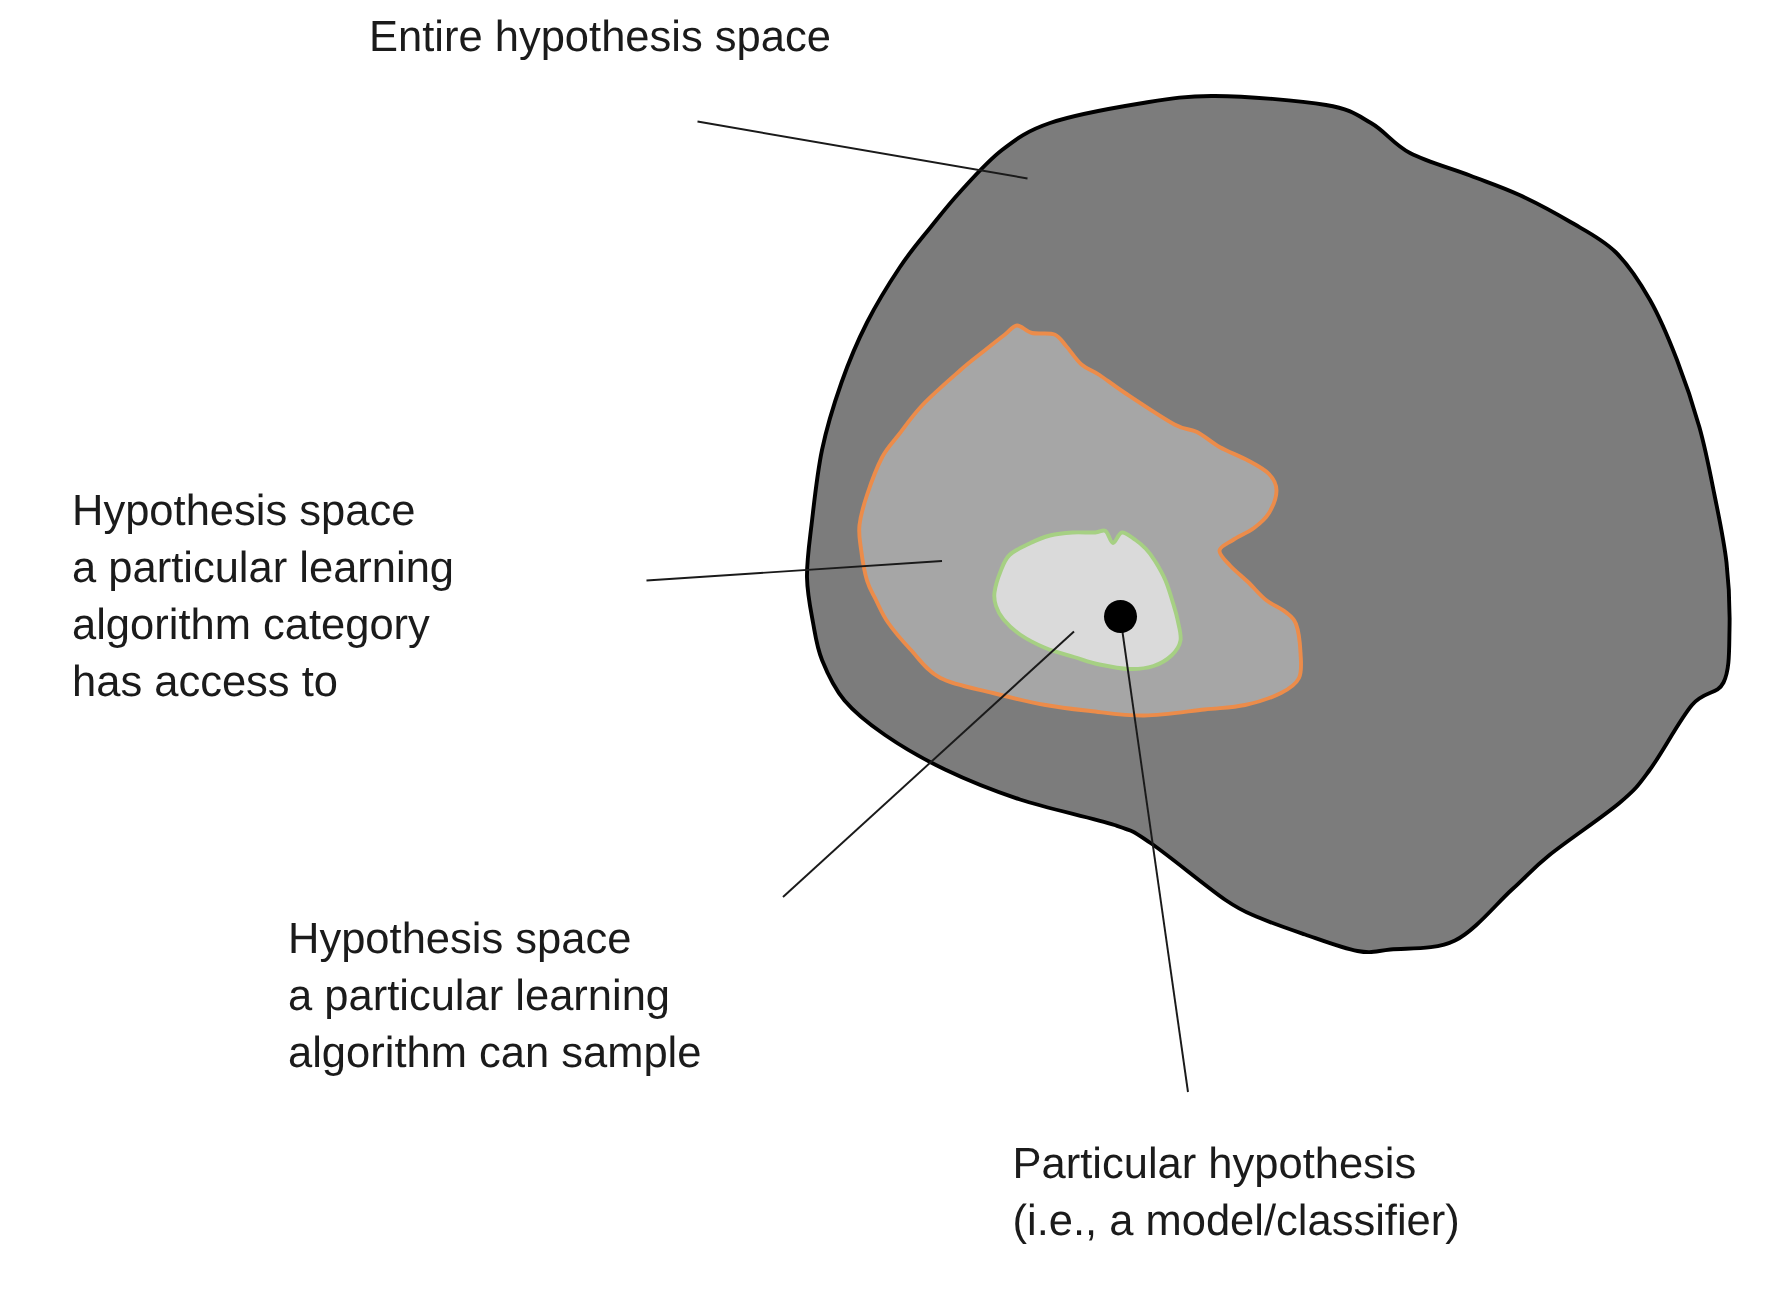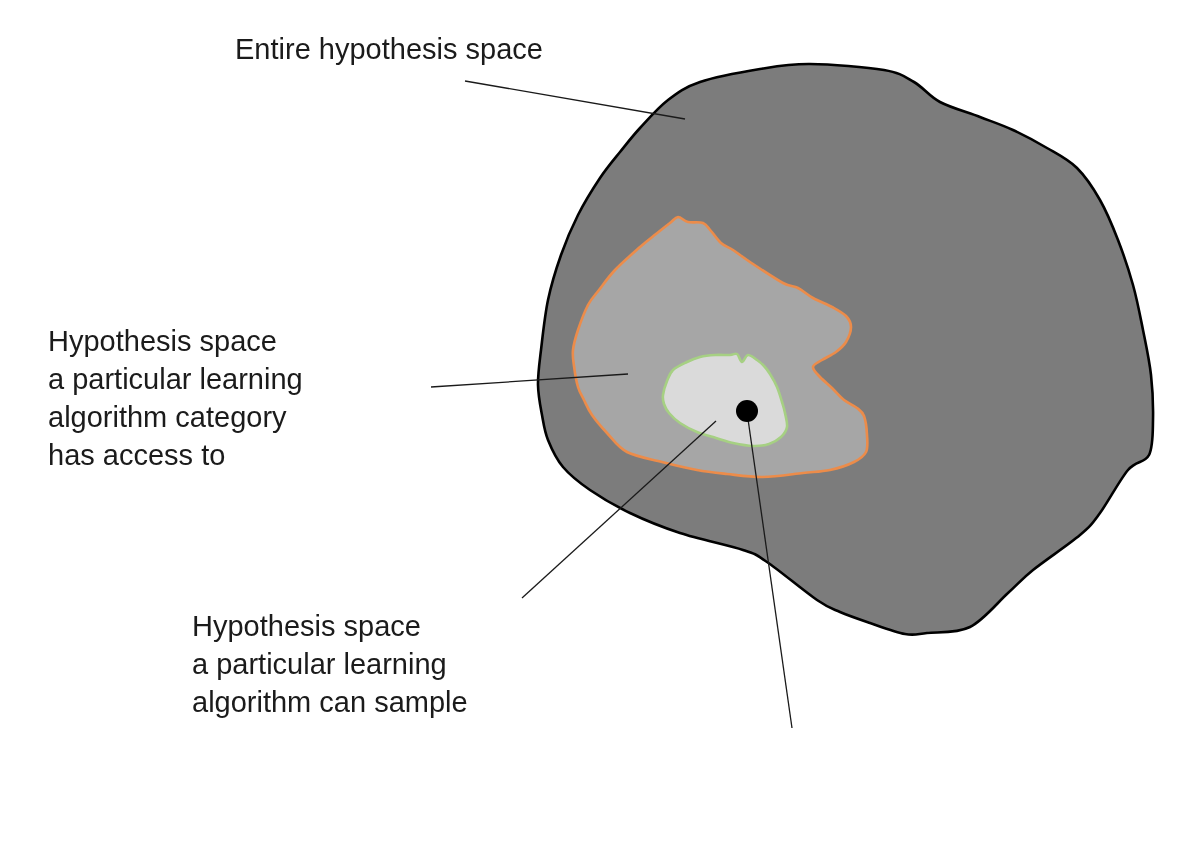--- a/index.html
+++ b/index.html
@@ -64,24 +64,26 @@
     <path id="blob-inner" class="blob-inner" d="M 663,395 C 663.5,391.2 665.3,385.2 667,381 C 668.7,376.8 669.7,373.2 673,370 C 676.3,366.8 682.5,364.2 687,362 C 691.5,359.8 695.3,358.2 700,357 C 704.7,355.8 710.0,355.3 715,355 C 720.0,354.7 726.3,355.2 730,355 C 733.7,354.8 735.0,352.8 737,354 C 739.0,355.2 740.2,361.8 742,362 C 743.8,362.2 745.5,355.3 748,355 C 750.5,354.7 754.3,358.2 757,360 C 759.7,361.8 761.8,363.7 764,366 C 766.2,368.3 767.8,370.5 770,374 C 772.2,377.5 775.0,382.3 777,387 C 779.0,391.7 780.7,397.7 782,402 C 783.3,406.3 784.2,408.8 785,413 C 785.8,417.2 787.7,423.0 787,427 C 786.3,431.0 784.0,434.2 781,437 C 778.0,439.8 773.7,442.5 769,444 C 764.3,445.5 759.0,446.2 753,446 C 747.0,445.8 739.2,444.3 733,443 C 726.8,441.7 722.0,439.8 716,438 C 710.0,436.2 703.0,434.5 697,432 C 691.0,429.5 684.7,426.2 680,423 C 675.3,419.8 671.7,416.2 669,413 C 666.3,409.8 665.0,407.0 664,404 C 663.0,401.0 662.5,398.8 663,395 Z"></path>
 
     <line class="leader" x1="465" y1="81" x2="685" y2="119"></line>
     <line class="leader" x1="431" y1="387" x2="628" y2="374"></line>
     <line class="leader" x1="522" y1="598" x2="716" y2="421"></line>
     <line class="leader" x1="747" y1="412" x2="792" y2="728"></line>
 
     <circle class="dot" cx="747" cy="411" r="11"></circle>
   </svg>
 
-  <div class="label" style="left:235px; top:6px;margin-top:24px;">Entire hypothesis space</div>
+  <div class="label" style="left:246px; top:6px;">Entire hypothesis space</div>
 
   <div class="label" style="left:48px; top:322px;">Hypothesis space
 a particular learning
 algorithm category
 has access to</div>
 
   <div class="label" style="left:192px; top:607px;">Hypothesis space
 a particular learning
 algorithm can sample</div>
 
+  <div class="label" style="left:675px; top:757px;">Particular hypothesis
+(i.e., a model/classifier)</div>
 </div>
 
 </body></html>

